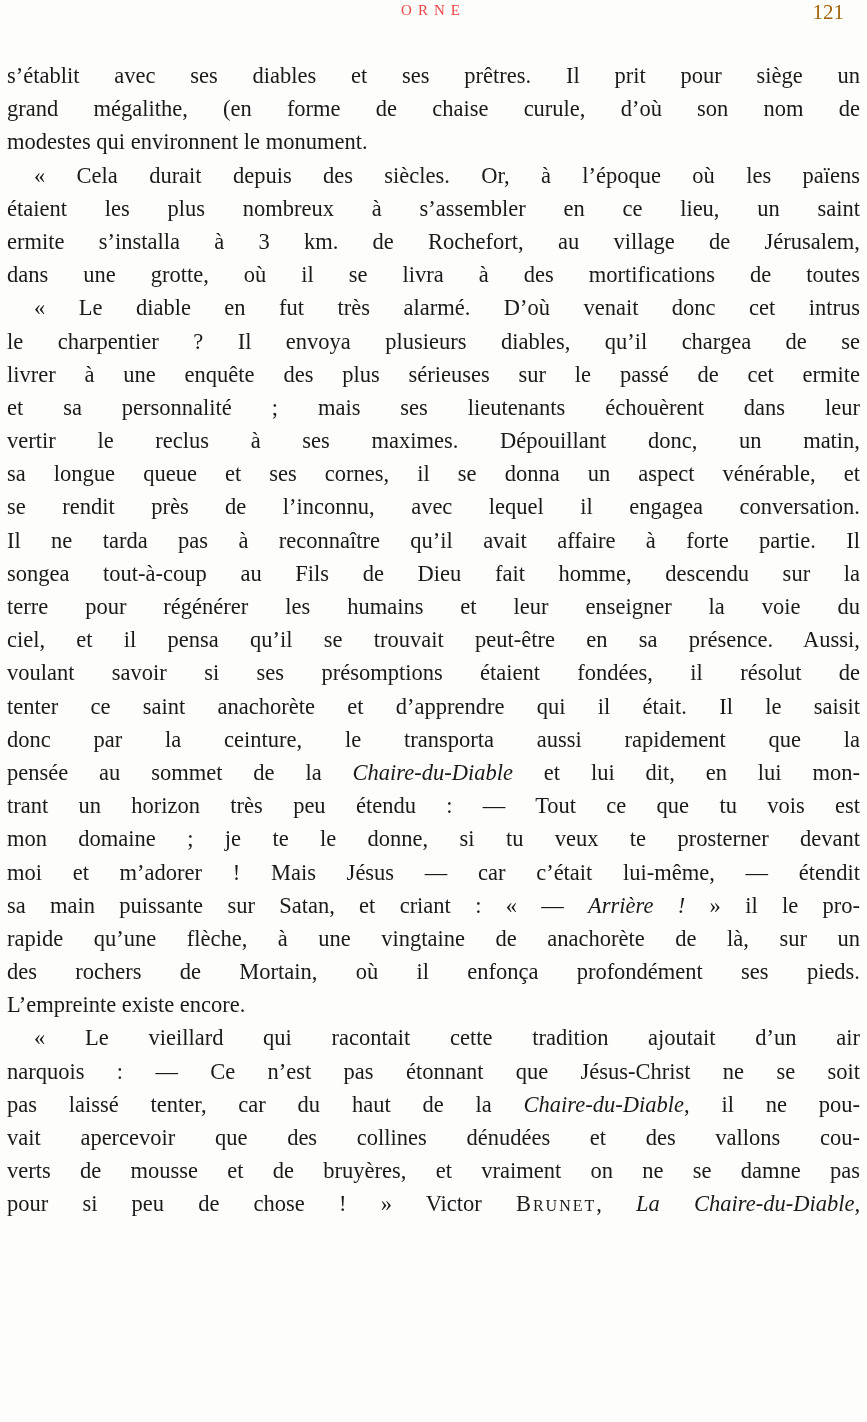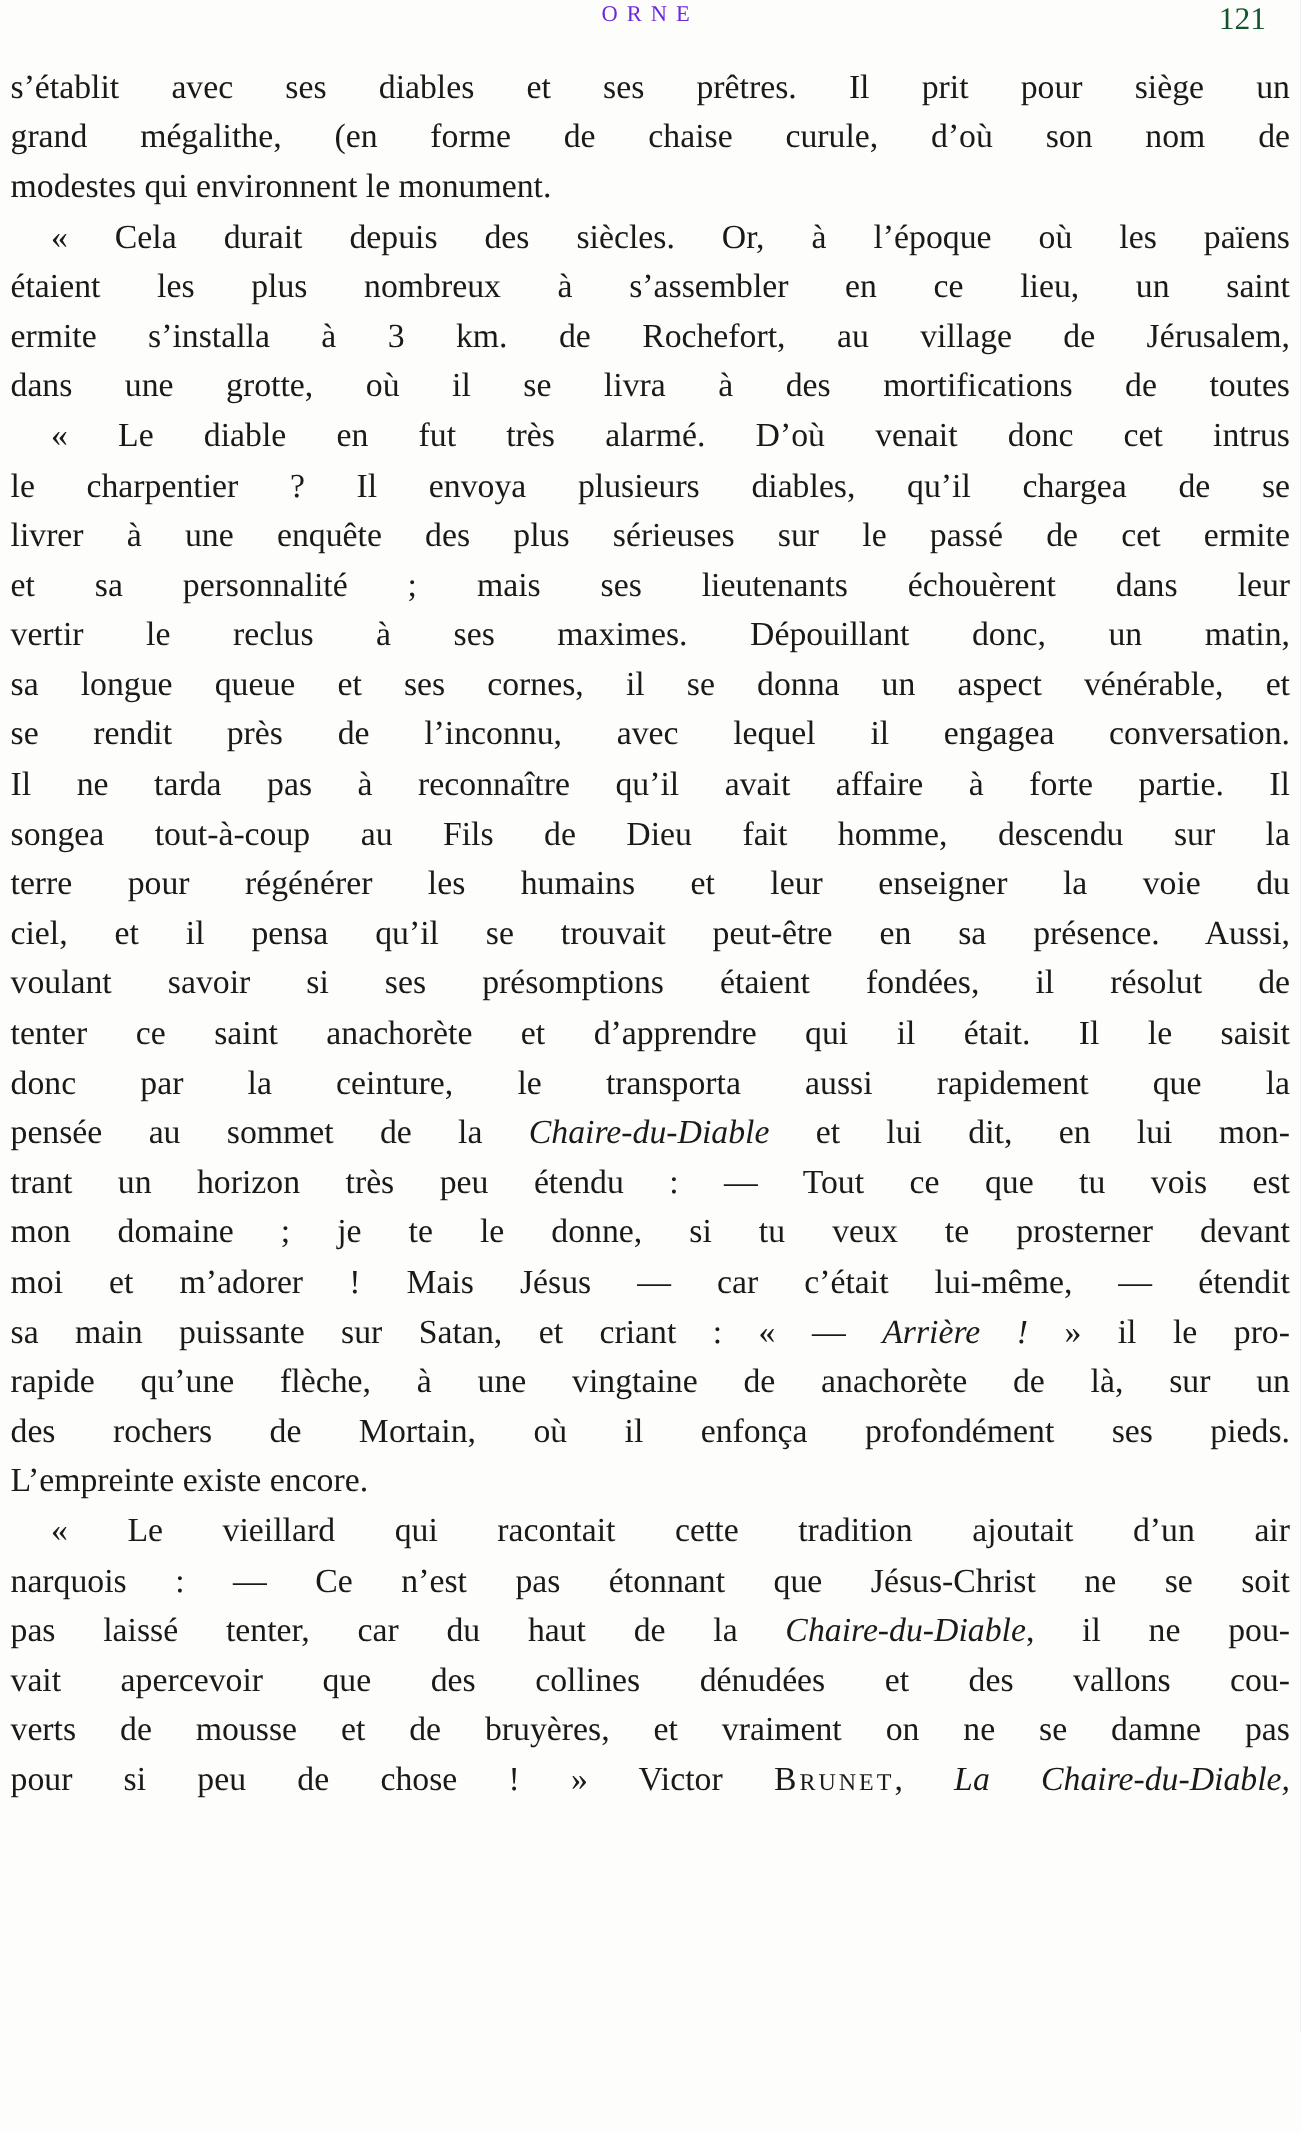--- a/index.html
+++ b/index.html
@@ -18,32 +18,32 @@
     margin: 0 auto;
   }
   .running-head {
     position: absolute;
     top: 2px;
     left: 0;
     width: 100%;
     text-align: center;
     font-size: 15px;
     letter-spacing: 6px;
-    color: #6d28d9;
+    color: #ef4444;
   }
   .page-number {
     position: absolute;
     top: 0px;
     right: 23px;
     font-size: 21px;
-    color: #14532d;
+    color: #a16207;
   }
   .text-block {
     position: absolute;
-    top: 41px;
+    top: 59px;
     left: 7px;
     width: 853px;
   }
   .line {
     height: 33.2px;
     line-height: 33.2px;
     font-size: 22.5px;
     white-space: nowrap;
     text-align: justify;
     text-align-last: justify;

